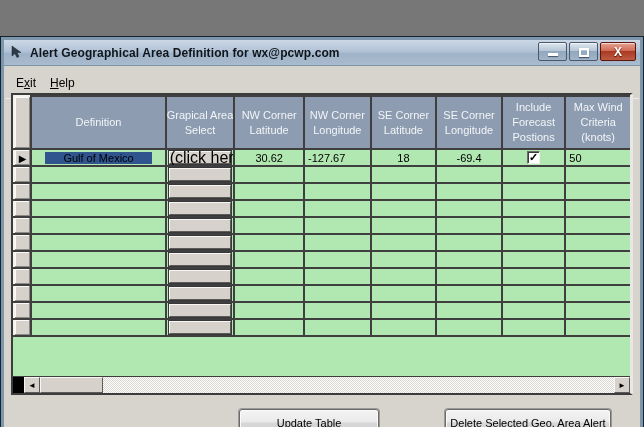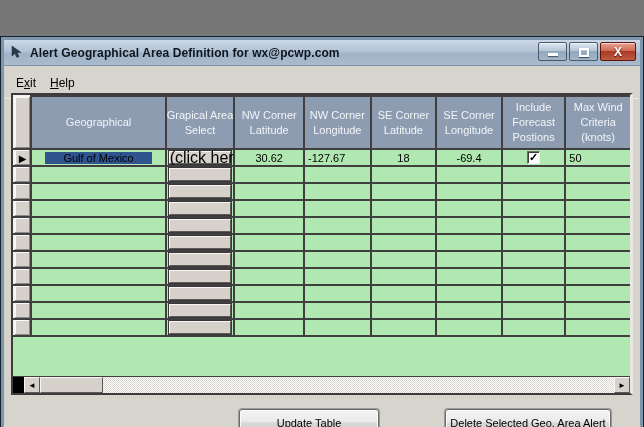--- a/index.html
+++ b/index.html
@@ -169,21 +169,21 @@
           <col style="width:68px">
         <col style="width:65px">
           <col style="width:64px">
           <col style="width:64px">
           <col style="width:62px">
           <col style="width:64px">
       </colgroup>
       <thead>
         <tr>
           <th class="sel"></th>
-          <th>Geographical</th>
+          <th>Definition</th>
           <th>Grapical Area Select</th>
           <th>NW Corner Latitude</th>
           <th>NW Corner Longitude</th>
           <th>SE Corner Latitude</th>
           <th>SE Corner Longitude</th>
           <th>Include Forecast Postions</th>
           <th>Max Wind Criteria (knots)</th>
         </tr>
       </thead>
       <tbody id="grid-body">

